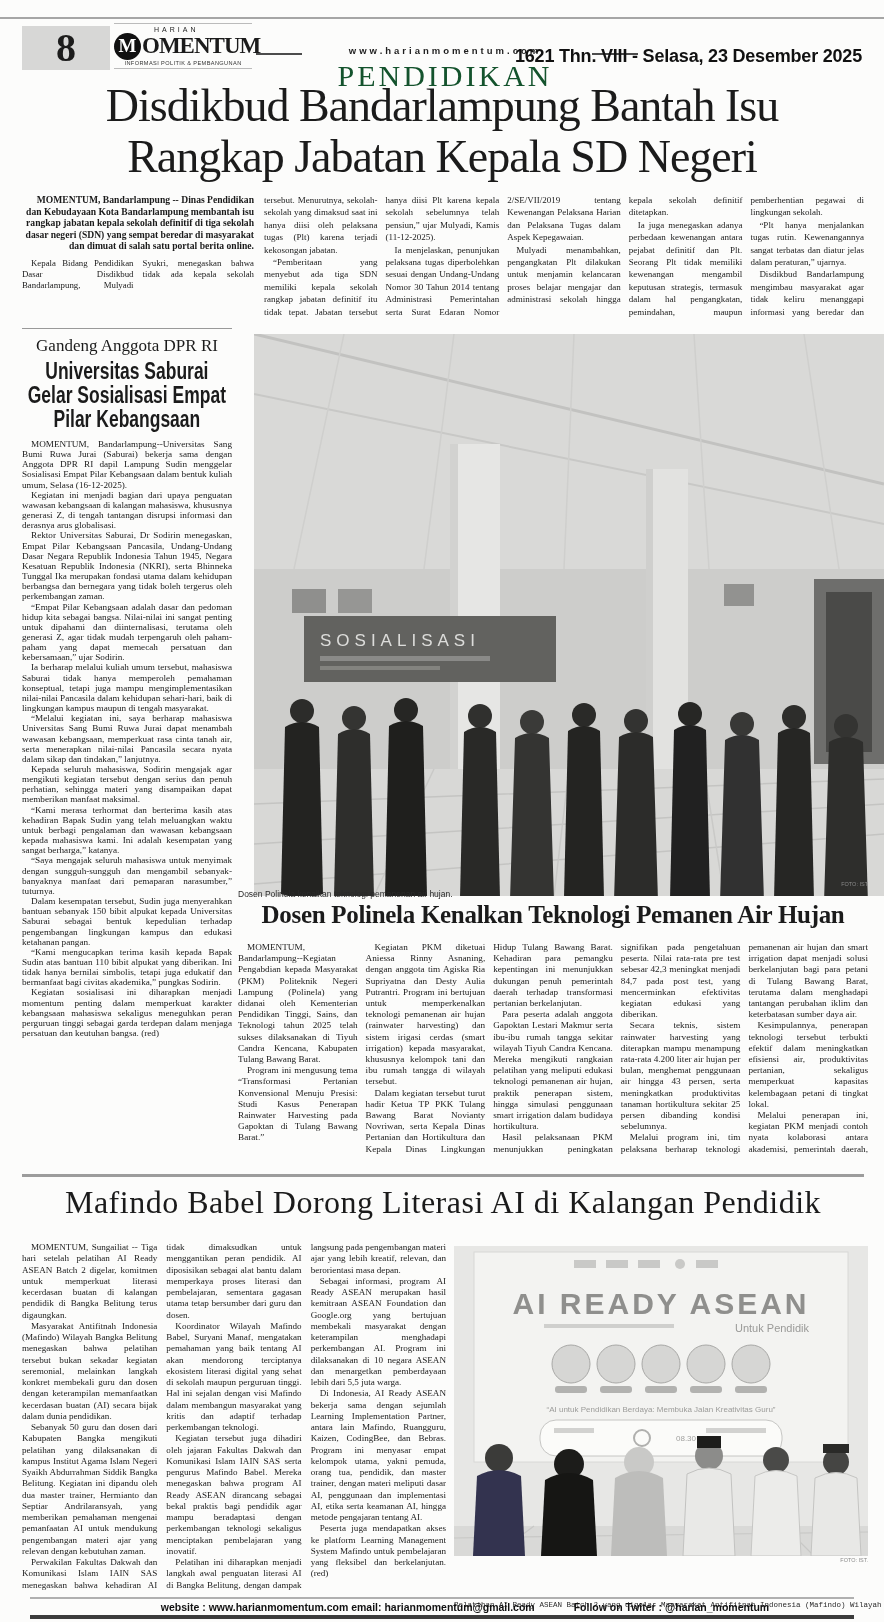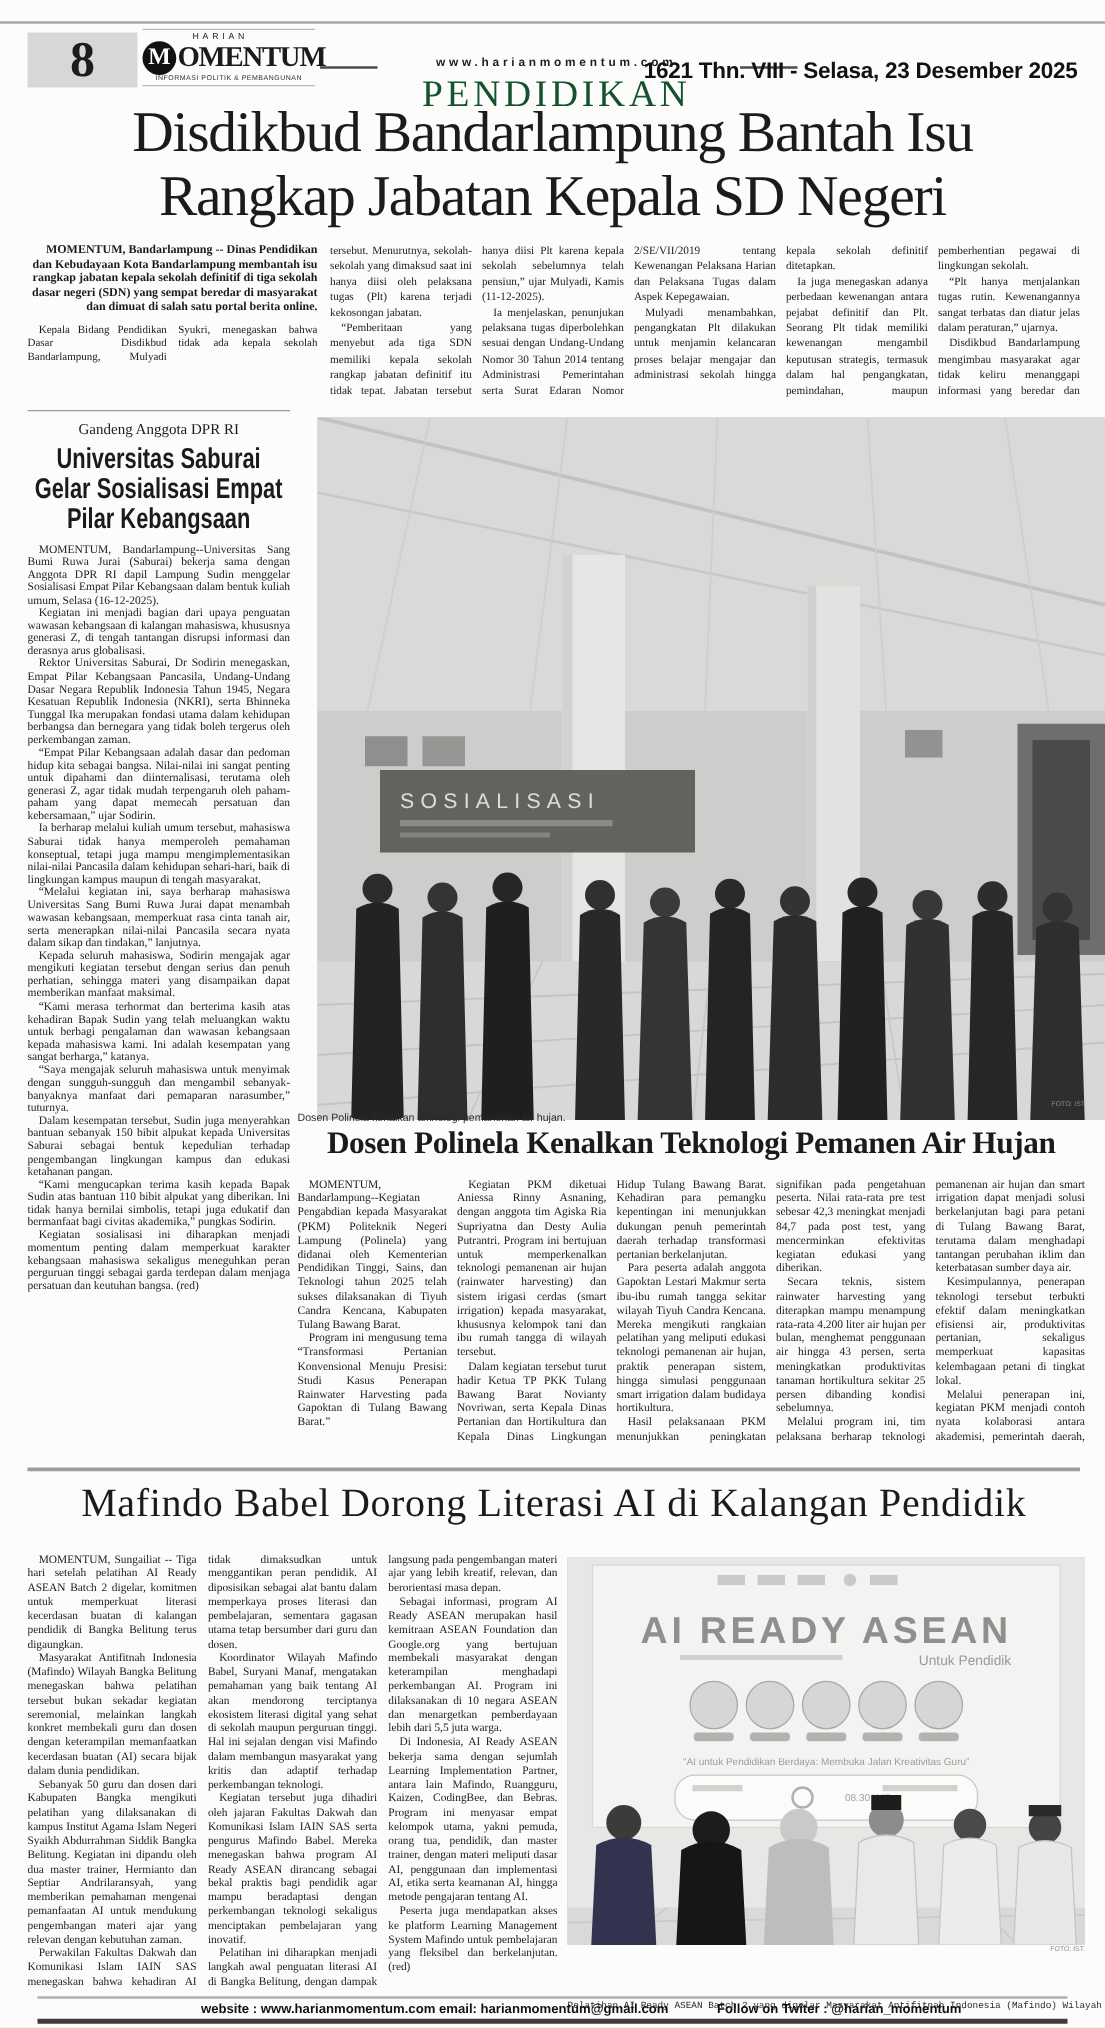--- a/index.html
+++ b/index.html
@@ -34,21 +34,21 @@
   .a1-lead{margin:0;text-align:right;font-weight:bold;font-size:9.6px;line-height:11.6px;}
   .a1-minicols{margin-top:6px;column-count:2;column-gap:9px;column-fill:auto;height:36px;
                font-size:8.8px;line-height:11px;text-align:justify;overflow:hidden;}
   .a1-minicols p{margin:0;text-indent:9px;}
   .a1-body{flex:1;column-count:5;column-gap:8px;column-fill:auto;height:134px;overflow:hidden;
            font-size:9px;line-height:12.4px;text-align:justify;}
   .a1-body p{margin:0;text-indent:9px;}
   .a1-body p:first-child{text-indent:0;}
   
   .saburai{position:absolute;top:328px;left:22px;width:210px;border-top:1px solid #999;padding-top:5px;}
-  .kicker{text-align:center;font-size:12px;margin:2px 0 3px 0;}
+  .kicker{text-align:center;font-size:17px;margin:2px 0 3px 0;}
   .sab-headline{margin:0;font-family:"Liberation Sans","DejaVu Sans",sans-serif;font-weight:bold;
                 font-size:23px;line-height:24px;white-space:pre-line;text-align:center;
                 width:276px;transform:scaleX(.76);transform-origin:0 0;letter-spacing:0;}
   .sab-body{margin-top:8px;height:690px;overflow:hidden;font-size:9.2px;line-height:10.15px;text-align:justify;}
   .sab-body p{margin:0;text-indent:9px;}
   
   .photo1{position:absolute;top:318px;left:238px;width:731px;height:562px;margin:16px;background:#c6c6c4;}
   .credit{position:absolute;font-family:"Liberation Sans",sans-serif;font-size:5.5px;color:#8a8a8a;}
   .credit1{top:881px;left:238px;width:630px;text-align:right;}
   .caption1{position:absolute;top:889px;left:238px;width:630px;font-family:"Liberation Sans",sans-serif;

